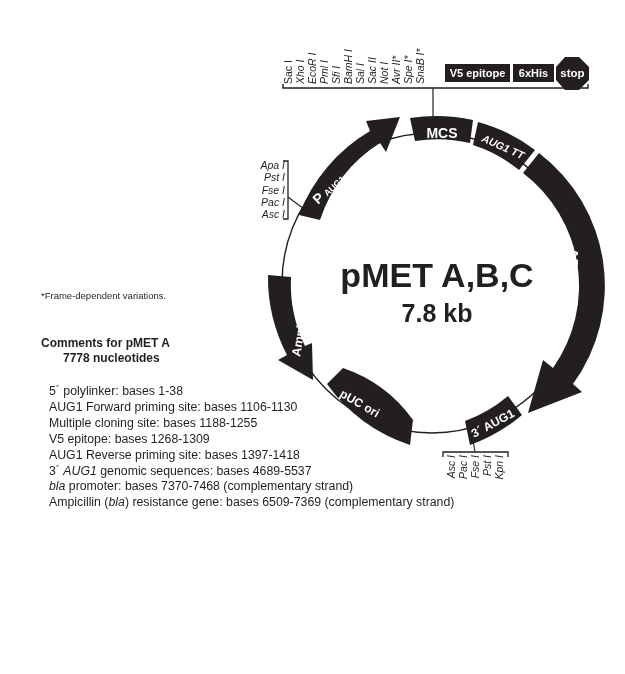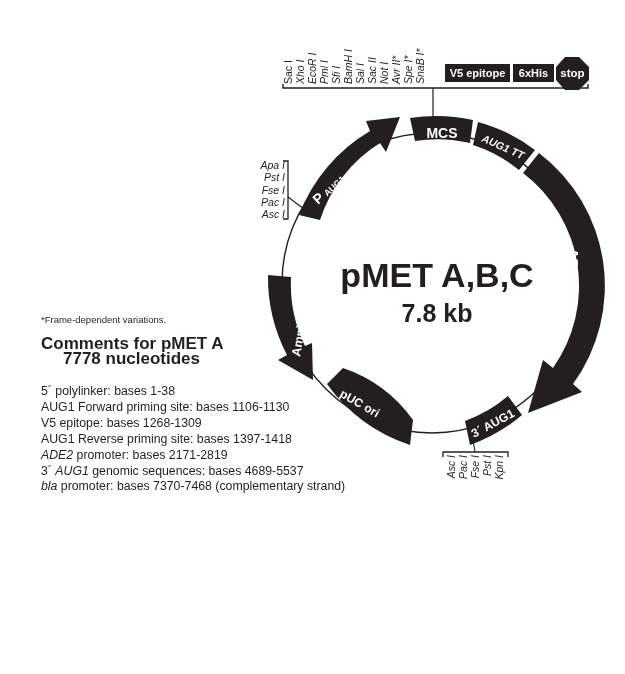--- a/index.html
+++ b/index.html
@@ -1,23 +1,23 @@
 <!DOCTYPE html>
 <html><head>
 <meta charset="utf-8">
 <style>
   html, body { margin: 0; padding: 0; background: #ffffff; }
   body { width: 625px; height: 674px; position: relative; overflow: hidden;
          font-family: "Liberation Sans", sans-serif; color: #231f20; }
   svg { position: absolute; left: 0; top: 0; }
-  .note { position: absolute; left: 41px; top: 290px; font-size: 9.5px; margin-top: 24px; }
-  .comments-title { position: absolute; left: 41px; top: 336px; font-size: 17px; font-weight: bold; line-height: 15px; }
+  .note { position: absolute; left: 41px; top: 290px; font-size: 9.5px; }
+  .comments-title { position: absolute; left: 41px; top: 336px; font-size: 12px; font-weight: bold; line-height: 15px; }
   .comments-title .line2 { display: block; padding-left: 22px; }
   .features { position: absolute; left: 41px; top: 384px; font-size: 12.3px; line-height: 15.9px; margin: 0; padding: 0; list-style: none; }
-  .features li { white-space: nowrap; }
+  .features li { white-space: nowrap; margin-left: 8px; }
   .it { font-style: italic; }
 </style>
 </head>
 <body>
 
 <svg width="625" height="674" viewBox="0 0 625 674" xmlns="http://www.w3.org/2000/svg">
   <defs>
     <path id="arc-paug1" d="M 318 205 A 140 140 0 0 1 392 150"></path>
     <path id="arc-aug1tt" d="M 478 150 A 145 145 0 0 1 530 180"></path>
     <path id="arc-3aug1" d="M 470 432 A 148 148 0 0 0 530 400"></path>
@@ -117,18 +117,19 @@
 <div class="note">*Frame-dependent variations.</div>
 
 <div class="comments-title">
   <span>Comments for pMET A</span>
   <span class="line2">7778 nucleotides</span>
 </div>
 
 <ul class="features">
   <li><span>5´ polylinker: bases 1-38</span></li>
   <li><span>AUG1 Forward priming site: bases 1106-1130</span></li>
+  <li><span>Multiple cloning site: bases 1188-1255</span></li>
   <li><span>V5 epitope: bases 1268-1309</span></li>
   <li><span>AUG1 Reverse priming site: bases 1397-1418</span></li>
-  <li><span class="it">ADE2</span><span> promoter: bases 2171-2819</span></li>
   <li><span>3´ </span><span class="it">AUG1</span><span> genomic sequences: bases 4689-5537</span></li>
   <li><span class="it">bla</span><span> promoter: bases 7370-7468 (complementary strand)</span></li>
+  <li><span>Ampicillin (</span><span class="it">bla</span><span>) resistance gene: bases 6509-7369 (complementary strand)</span></li>
 </ul>
 
 </body></html>

